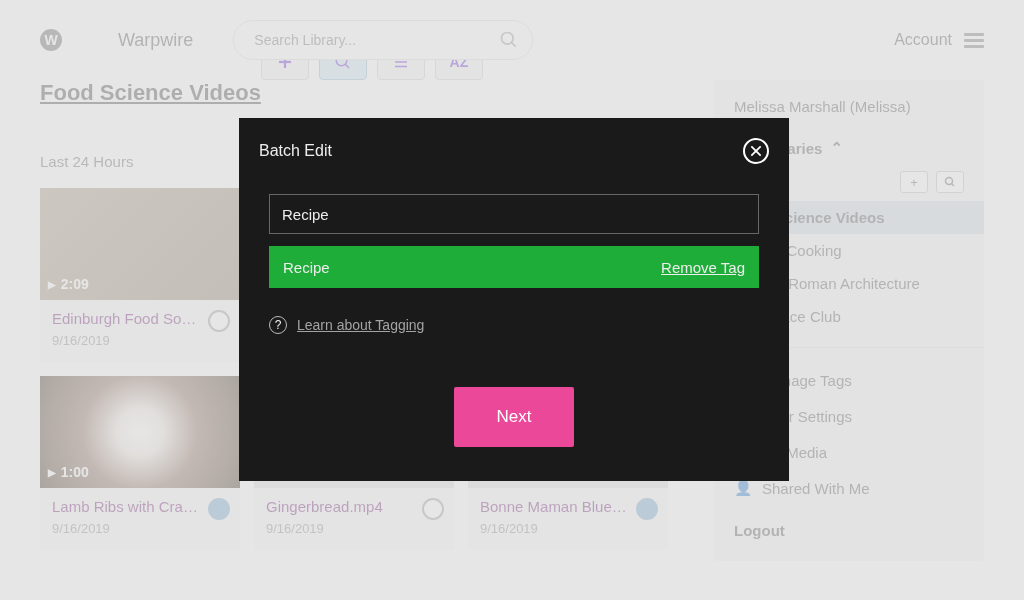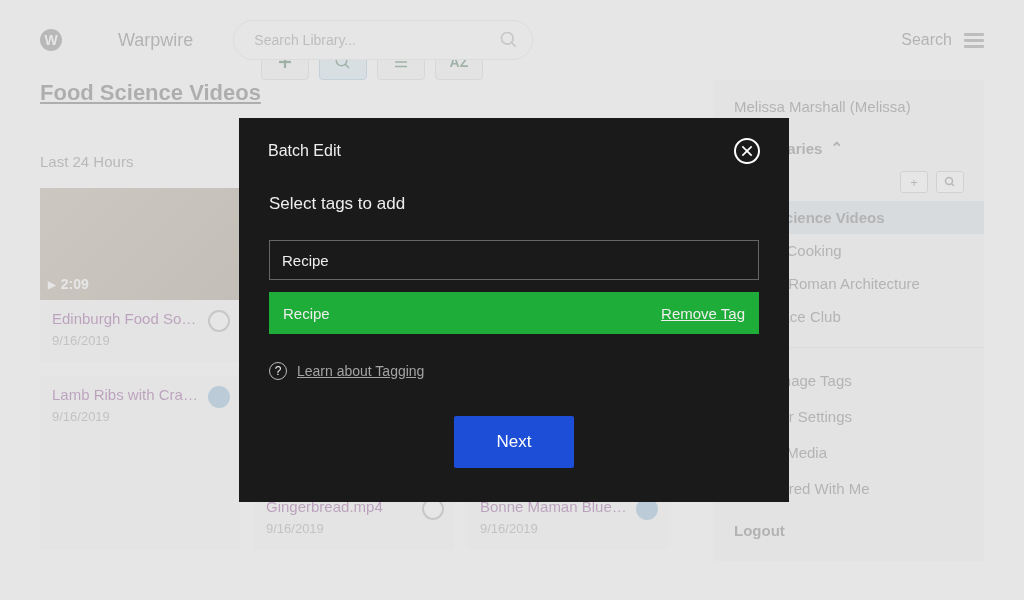--- a/index.html
+++ b/index.html
@@ -16,21 +16,21 @@
 .header-right { margin-left: auto; display: flex; align-items: center; gap: 12px; }
 .account-text { font-size: 16px; color: #555; }
 .hamburger { display: flex; flex-direction: column; gap: 3px; cursor: pointer; }
 .hamburger span { width: 20px; height: 3px; background: #777; border-radius: 1px; }
 
 
 .main { display: flex; padding: 0 40px; gap: 40px; }
 .left { flex: 1; }
 .page-title { font-size: 22px; font-weight: 600; color: #444; text-decoration: underline; margin-bottom: 12px; }
 .toolbar { display: flex; gap: 10px; margin-top: -36px; float: right; }
-.tool-btn { width: 48px; height: 36px; border: 1px solid #ccc; border-radius: 4px; background: #f5f5f5; display: flex; align-items: center; justify-content: center; color: #14532d; }
+.tool-btn { width: 48px; height: 36px; border: 1px solid #ccc; border-radius: 4px; background: #f5f5f5; display: flex; align-items: center; justify-content: center; color: #6d28d9; }
 .tool-btn.active { background: #d0e8f5; border-color: #8db8d4; }
 .section-label { font-size: 15px; color: #666; margin: 35px 0 18px; clear: both; }
 
 .grid { display: grid; grid-template-columns: repeat(3, 200px); gap: 14px; }
 .card { background: #f7f7f7; }
 .thumb { width: 200px; height: 112px; background: #c0b8a8; position: relative; }
 .thumb1 { background: linear-gradient(135deg, #a89880 0%, #8a7a62 100%); }
 .thumb2 { background: radial-gradient(circle at 50% 50%, #fff 0%, #f0e8e0 20%, #8a6858 50%, #3a2818 100%); }
 .duration { position: absolute; left: 8px; bottom: 8px; color: #fff; font-weight: 600; font-size: 14px; display: flex; align-items: center; gap: 5px; }
 .duration::before { content: "▶"; font-size: 10px; }
@@ -49,52 +49,52 @@
 .sb-icons { display: flex; gap: 8px; }
 .sb-mini { width: 28px; height: 22px; border: 1px solid #bbb; border-radius: 3px; display: flex; align-items: center; justify-content: center; font-size: 13px; color: #666; background: #fff; }
 .sb-divider { height: 1px; background: #ddd; margin: 14px 0; }
 .sb-link { padding: 9px 20px; display: flex; align-items: center; gap: 10px; }
 .sb-lk-icon { width: 18px; color: #888; }
 .sb-logout { padding: 16px 20px 4px; font-weight: 600; color: #555; }
 
 
 .overlay { position: absolute; inset: 0; background: rgba(220,220,220,0.7); }
 .modal { position: absolute; left: 239px; top: 118px; width: 550px; background: #1a1a1a; color: #eee; padding: 0; }
-.modal-head { display: flex; justify-content: space-between; align-items: center; padding: 20px 29px; }
+.modal-head { display: flex; justify-content: space-between; align-items: center; padding: 20px 20px; }
 .modal-title { font-size: 16px; font-weight: 400; }
 .close-btn { width: 26px; height: 26px; border: 2px solid #fff; border-radius: 50%; display: flex; align-items: center; justify-content: center; color: #fff; font-size: 16px; cursor: pointer; }
 .modal-body { padding: 10px 30px 34px; }
 .modal-sub { font-size: 17px; margin-bottom: 26px; }
 .tag-input { width: 100%; height: 40px; background: transparent; border: 1px solid #666; padding: 0 12px; color: #eee; font-size: 15px; margin-bottom: 12px; }
 .tag-row { background: #1fad39; height: 42px; display: flex; align-items: center; justify-content: space-between; padding: 0 14px; font-size: 15px; }
 .remove-tag { text-decoration: underline; cursor: pointer; }
 .learn-row { display: flex; align-items: center; gap: 10px; margin-top: 28px; font-size: 14px; }
 .learn-row a { color: #a3a3a3; text-decoration: underline; }
 .q-icon { width: 18px; height: 18px; border: 1.5px solid #bbb; border-radius: 50%; display: flex; align-items: center; justify-content: center; font-size: 12px; }
-.next-btn { display: block; margin: 36px auto 0; width: 120px; height: 52px; background: #1d4ed8; color: #fff; border: none; font-size: 17px; border-radius: 2px; cursor: pointer; }
+.next-btn { display: block; margin: 53px auto 0; width: 120px; height: 60px; background: #ec4899; color: #fff; border: none; font-size: 17px; border-radius: 2px; cursor: pointer; }
 </style>
 </head>
 <body>
 
 <div class="header">
   <div class="logo">
     <div class="logo-circle">W</div>
     <div class="logo-text">Warpwire</div>
   </div>
   <div class="search-wrap">
     <input class="search-input" placeholder="Search Library..." style="">
     <span class="search-icon">
       <svg width="20" height="20" viewBox="0 0 24 24" fill="none" stroke="currentColor" stroke-width="2">
           <circle cx="10" cy="10" r="7"></circle>
           <line x1="20" y1="20" x2="15" y2="15"></line>
         </svg>
     </span>
   </div>
   <div class="header-right">
-    <span class="account-text">Search</span>
+    <span class="account-text">Account</span>
     <div class="hamburger">
         <span></span>
         <span></span>
         <span></span>
       </div>
   </div>
 </div>
 
 <div class="main">
   <div class="left">
@@ -133,20 +133,23 @@
         <div class="card-body">
           <div class="card-title">Edinburgh Food Soci…</div>
           <div class="card-date">9/16/2019</div>
           <div class="select-circle"></div>
         </div>
       </div>
       <div class="card" style="visibility:hidden;"></div>
       <div class="card" style="visibility:hidden;"></div>
 
       <div class="card">
+        <div class="thumb thumb2">
+            <div class="duration">1:00</div>
+          </div>
         <div class="card-body">
           <div class="card-title">Lamb Ribs with Cran…</div>
           <div class="card-date">9/16/2019</div>
           <div class="select-circle on"></div>
         </div>
       </div>
       <div class="card">
         <div class="thumb" style="background:#ddd;"></div>
         <div class="card-body">
           <div class="card-title">Gingerbread.mp4</div>
@@ -222,21 +225,20 @@
   <div class="modal-head">
     <div class="modal-title">Batch Edit</div>
     <div class="close-btn">
       <svg width="14" height="14" viewBox="0 0 24 24" stroke="currentColor" stroke-width="3">
           <line x1="4" y1="4" x2="20" y2="20"></line>
           <line x1="20" y1="4" x2="4" y2="20"></line>
         </svg>
     </div>
   </div>
   <div class="modal-body">
-    <div class="modal-sub">Select tags to add</div>
     <input class="tag-input" value="Recipe" style="">
     <div class="tag-row">
       <span>Recipe</span>
       <span class="remove-tag">Remove Tag</span>
     </div>
     <div class="learn-row">
       <div class="q-icon">?</div>
       <a>Learn about Tagging</a>
     </div>
     <button class="next-btn">Next</button>

